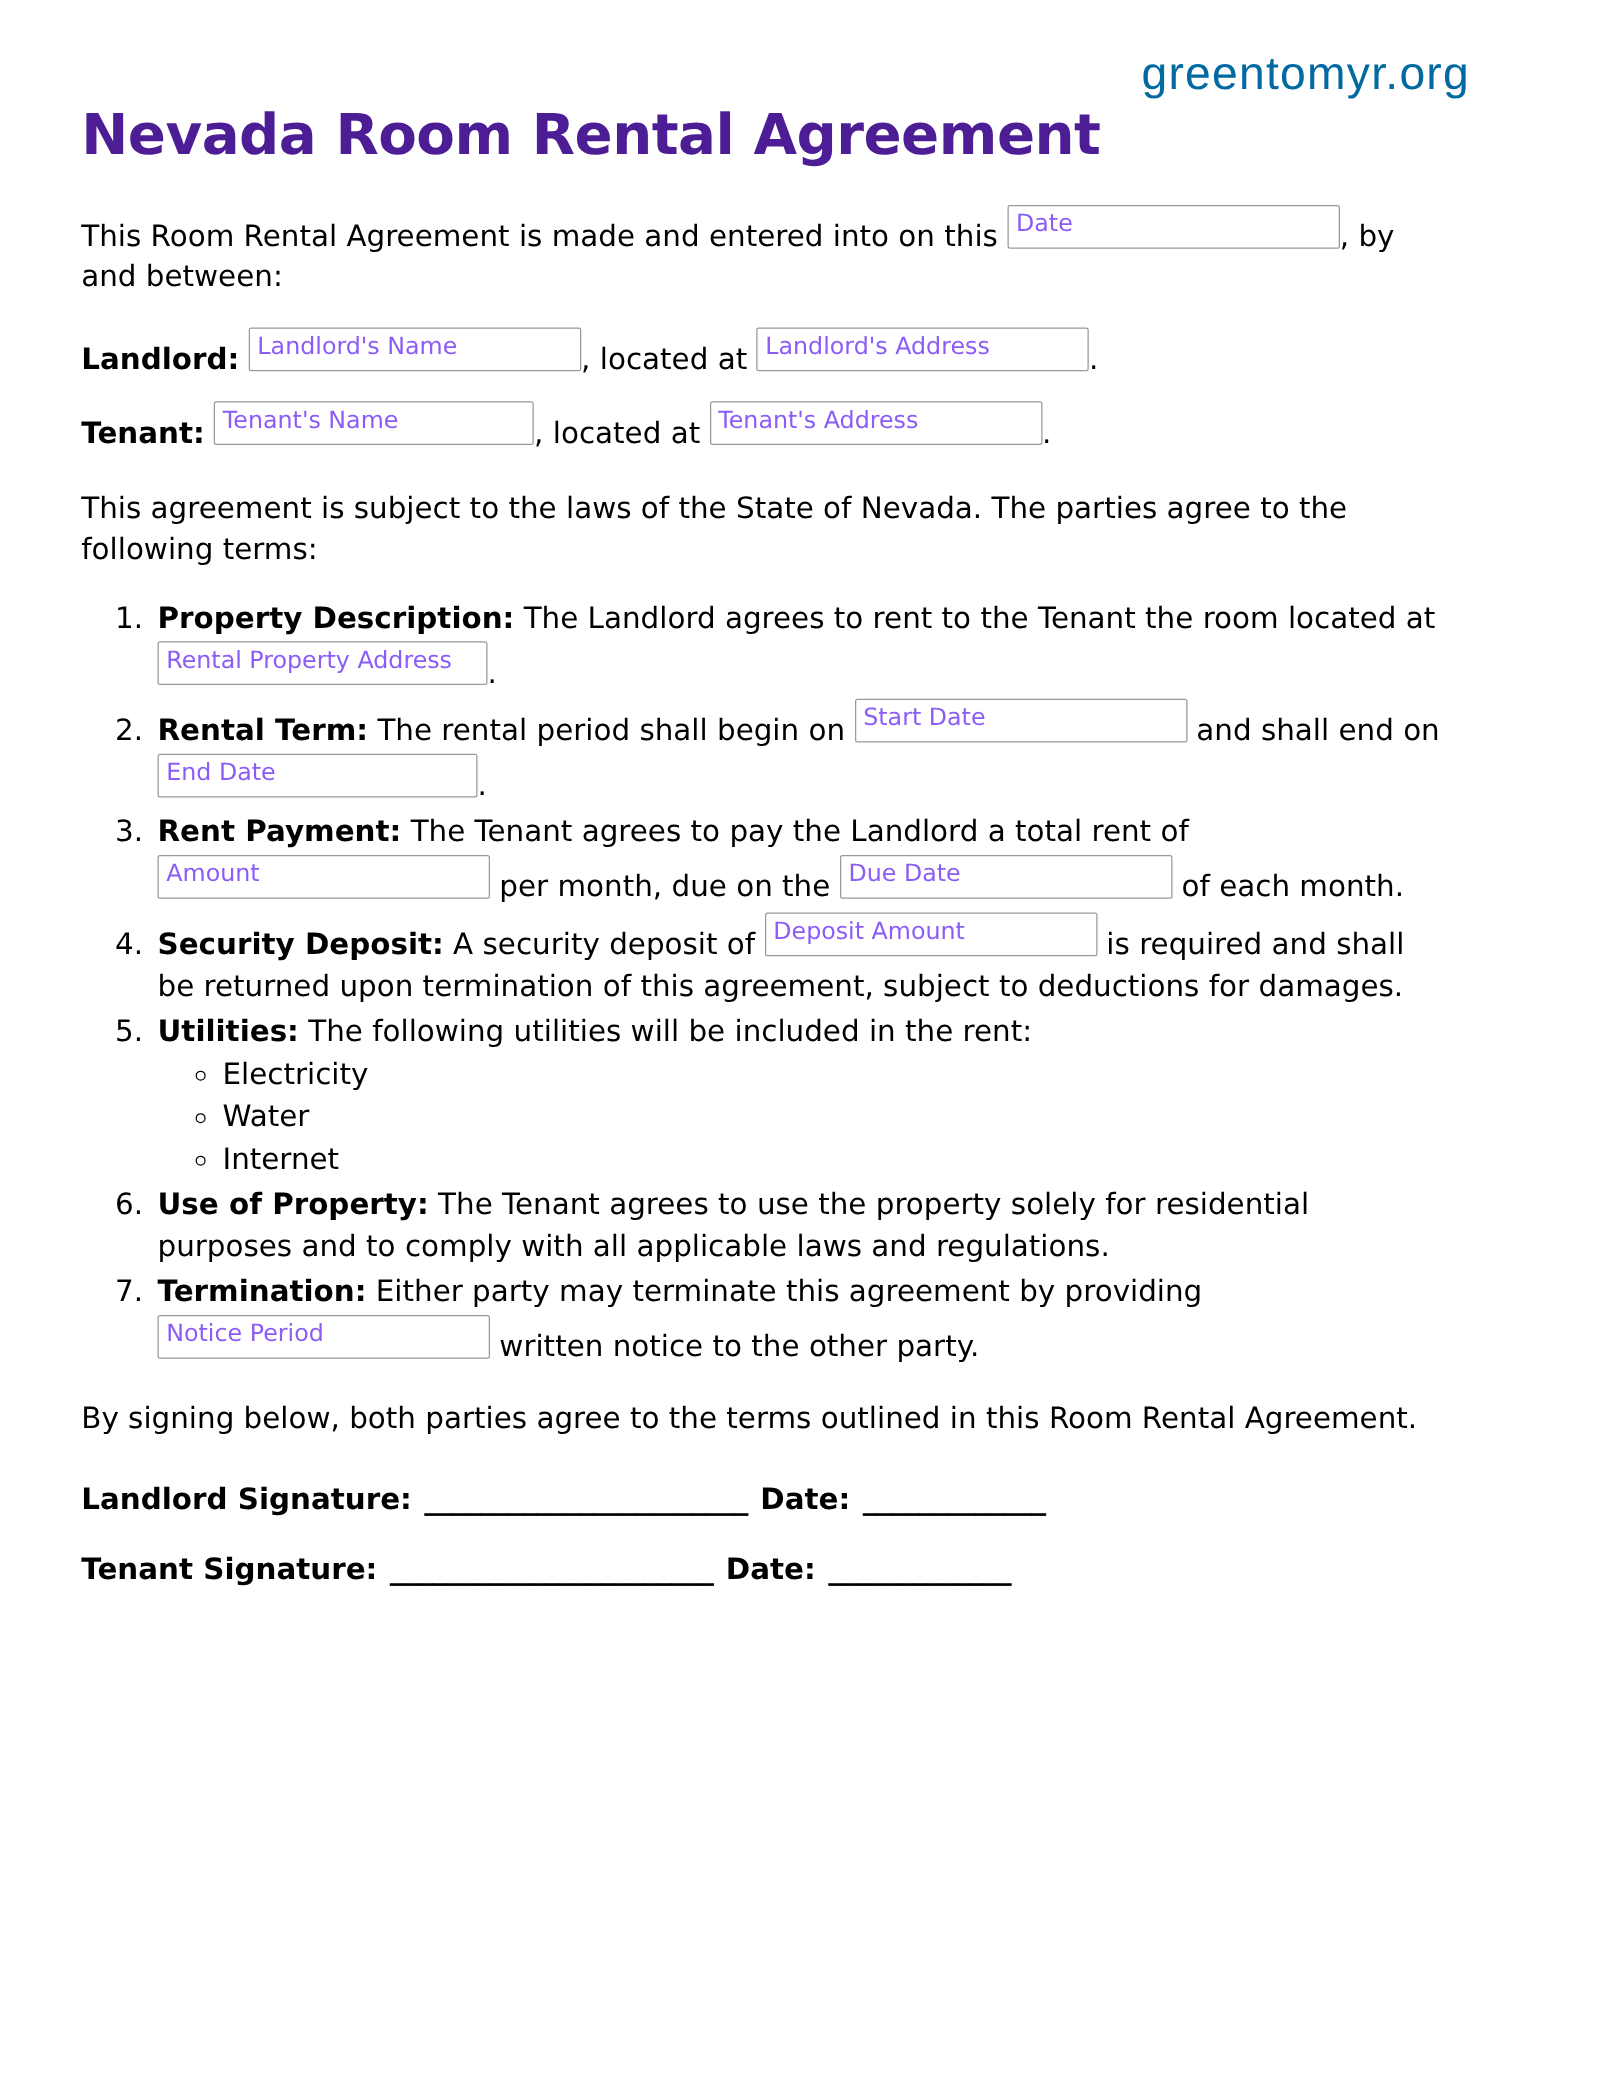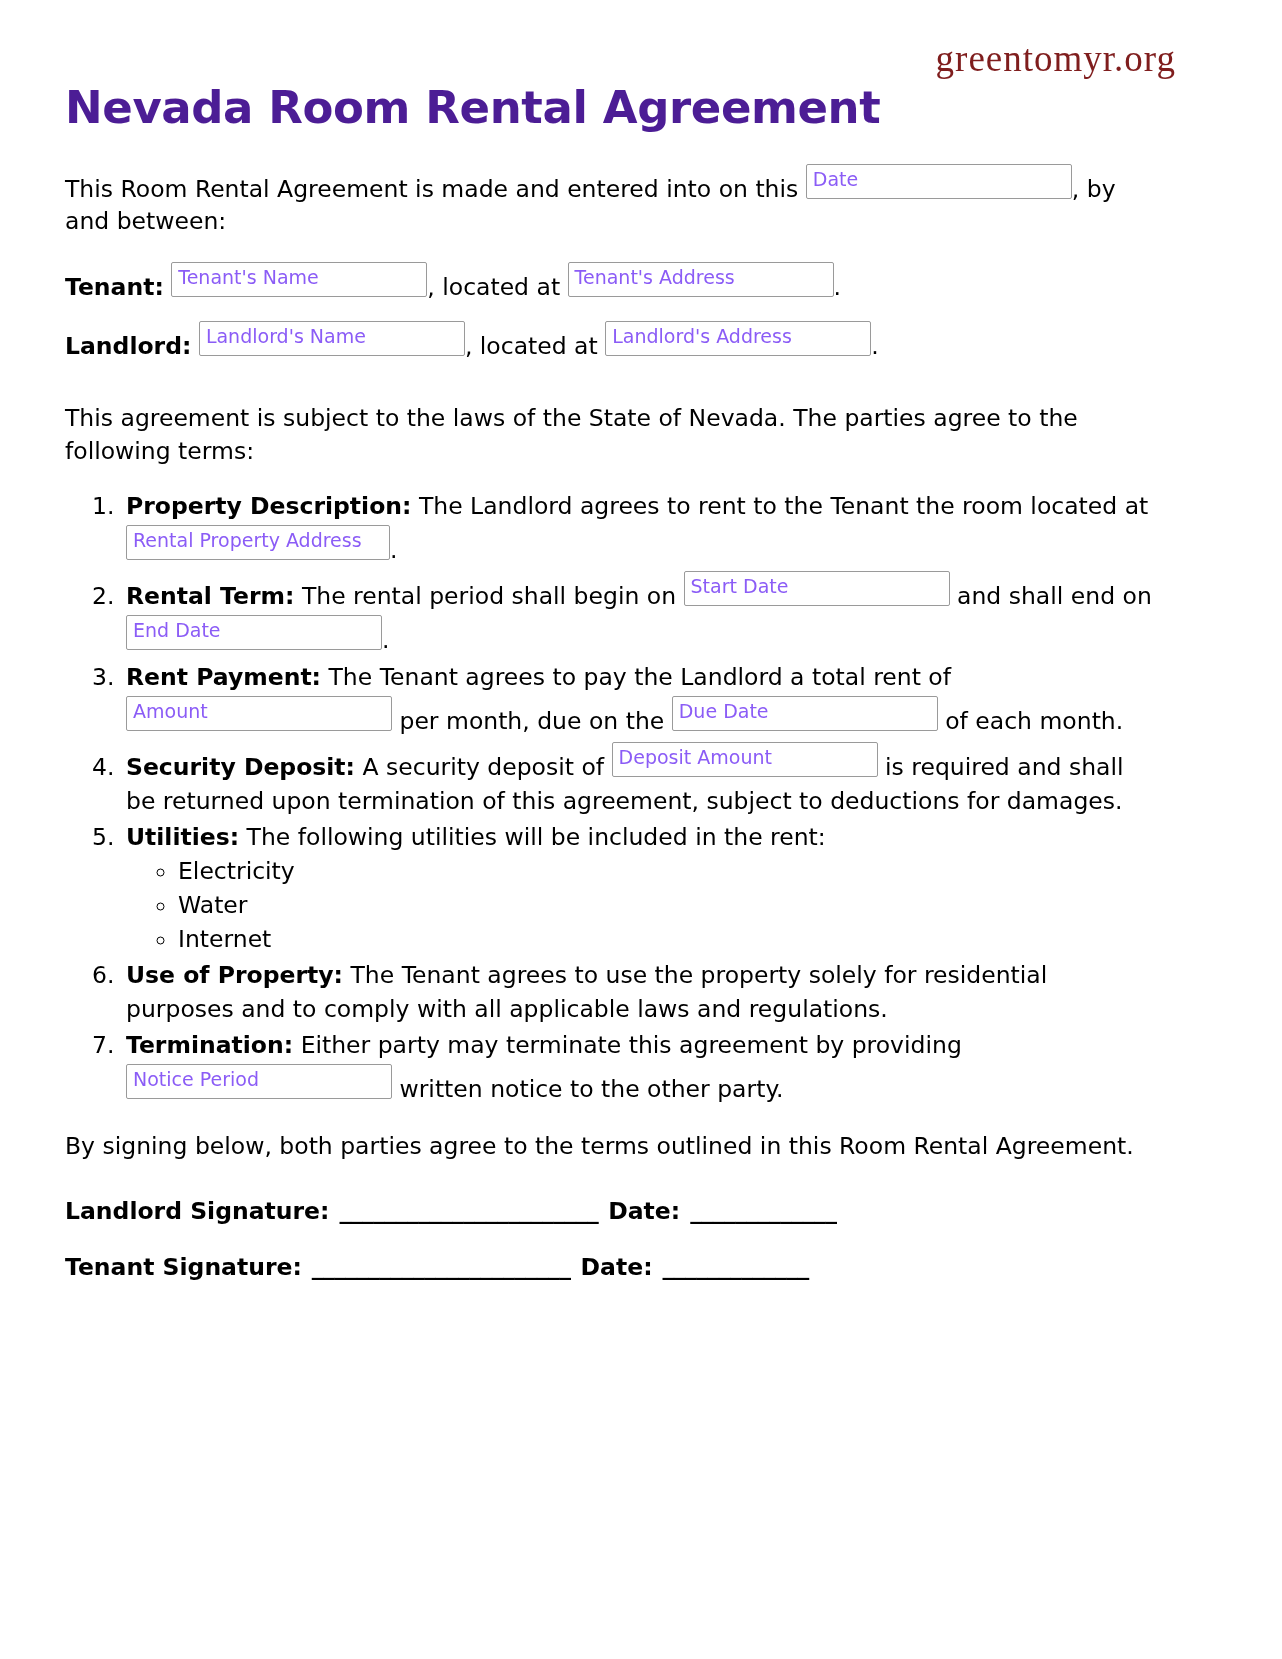--- a/index.html
+++ b/index.html
@@ -16,24 +16,24 @@
     width: 1282px;
     height: 1659px;
     background: #ffffff;
     overflow: hidden;
     box-sizing: border-box;
   }
   #watermark {
     position: absolute;
     top: 40px;
     right: 106px;
-    font-family: Liberation Serif, serif;
+    font-family: Liberation Sans, sans-serif;
     font-size: 37px;
     letter-spacing: 1px;
-    color: #7f1d1d;
+    color: #0369a1;
     white-space: nowrap;
     line-height: 1;
   }
   #content {
     position: absolute;
     left: 65px;
     top: 82px;
     width: 1090px;
   }
   h1#doc-title {
@@ -136,32 +136,32 @@
   <div id="content">
 
     <h1 id="doc-title">Nevada Room Rental Agreement</h1>
 
     <p class="para">
       <span>This Room Rental Agreement is made and entered into on this</span>
       <span class="fld w-date">Date</span><span>, by and between:</span>
     </p>
 
     <p class="party">
+      <span class="bold">Landlord:</span>
+      <span class="fld w-lname">Landlord's Name</span><span>, located at</span>
+      <span class="fld w-laddr">Landlord's Address</span><span>.</span>
+    </p>
+
+    <p class="party">
       <span class="bold">Tenant:</span>
       <span class="fld w-tname">Tenant's Name</span><span>, located at</span>
       <span class="fld w-taddr">Tenant's Address</span><span>.</span>
     </p>
 
-    <p class="party">
-      <span class="bold">Landlord:</span>
-      <span class="fld w-lname">Landlord's Name</span><span>, located at</span>
-      <span class="fld w-laddr">Landlord's Address</span><span>.</span>
-    </p>
-
-    <p class="para" style="margin-top:38px;">This agreement is subject to the laws of the State of Nevada. The parties agree to the following terms:</p>
+    <p class="para" style="margin-top:26px;">This agreement is subject to the laws of the State of Nevada. The parties agree to the following terms:</p>
 
     <ol class="terms">
 
       <li>
         <span class="bold">Property Description:</span>
         <span>The Landlord agrees to rent to the Tenant the room located at</span>
         <span class="fld w-propaddr">Rental Property Address</span><span>.</span>
       </li>
 
       <li>

